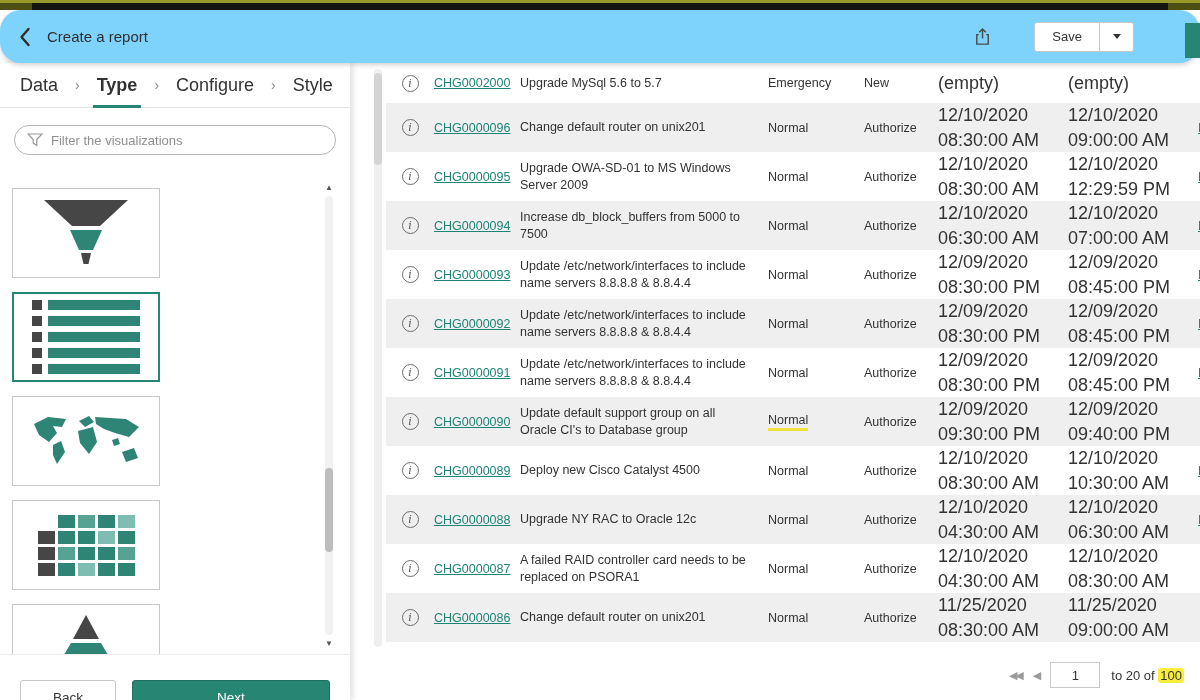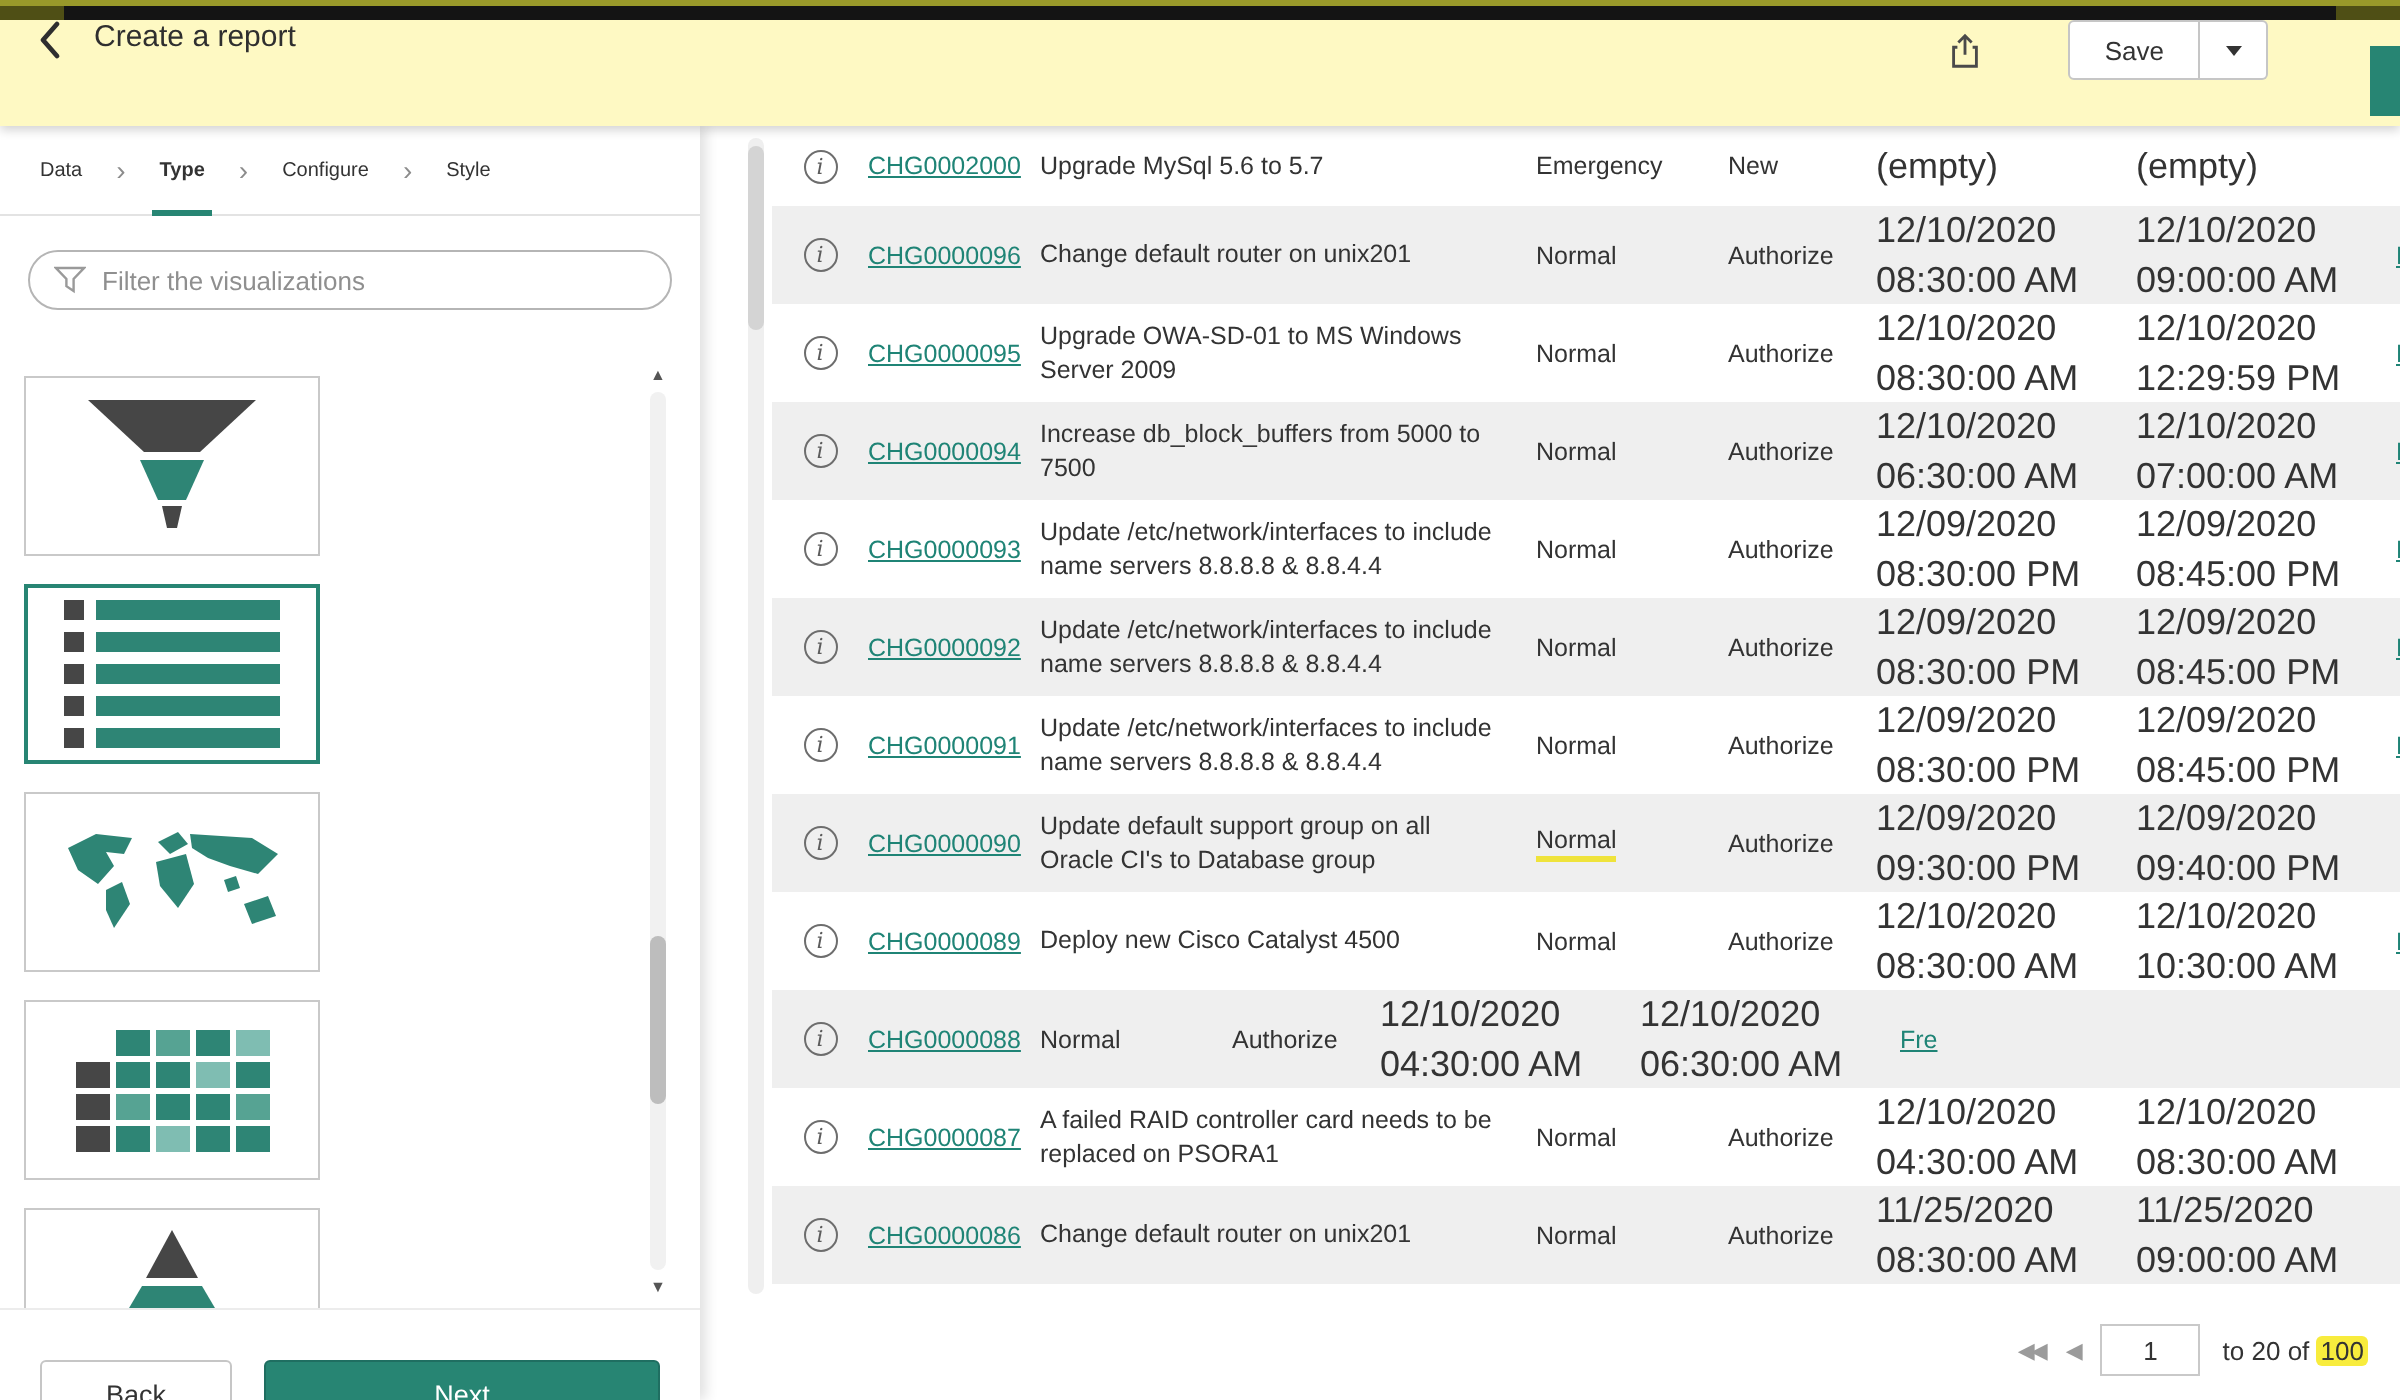--- a/index.html
+++ b/index.html
@@ -6,39 +6,39 @@
   html,body { width:1200px; height:700px; overflow:hidden; }
   body { font-family:"Liberation Sans", sans-serif; background:#fff; }
   .screen { position:relative; width:1200px; height:700px; overflow:hidden; background:#fff; }
 
   
   .topbar { position:absolute; top:0; left:0; right:0; height:10px; background:#141414; border-top:3px solid #99992a; z-index:30; }
   .topbar .corner { position:absolute; top:0; width:32px; height:7px; background:#4f4f15; }
   .topbar .corner.left { left:0; } .topbar .corner.right { right:0; }
 
   
-  .header { position:absolute; top:10px; left:0; right:0; height:53px; background:#fef9c3;
-            box-shadow:0 2px 5px rgba(0,0,0,.18); z-index:20; display:flex; align-items:flex-start; padding:0 18px; }
+  .header { position:absolute; top:10px; left:0; right:0; height:53px; background:#7dd3fc;
+            box-shadow:0 2px 5px rgba(0,0,0,.18); z-index:20; display:flex; align-items:center; padding:0 18px;border-radius:21px; }
   .back { display:flex; align-items:center; cursor:pointer; margin-right:16px; }
   .title { font-size:15px; font-weight:normal; color:#2f2f2f; }
   .header-right { margin-left:auto; display:flex; align-items:center; gap:42px; padding-right:48px; }
   .share { cursor:pointer; display:flex; align-items:center; }
   .save-split { display:flex; }
   .save-main { height:30px; padding:0 17px; background:#fff; border:1px solid #c6c6c6; border-radius:3px 0 0 3px;
                font-size:13px; color:#333; cursor:pointer; font-family:inherit; }
   .save-caret { height:30px; width:34px; background:#fff; border:1px solid #c6c6c6; border-left:none;
                 border-radius:0 3px 3px 0; cursor:pointer; display:flex; align-items:center; justify-content:center; }
   .caret { width:0; height:0; border-left:4.5px solid transparent; border-right:4.5px solid transparent; border-top:5px solid #333; }
   .corner-accent { position:absolute; right:0; top:13px; width:15px; height:35px; background:#278573; }
 
   
   .left-panel { position:absolute; top:63px; left:0; width:350px; bottom:0; background:#fff;
                 box-shadow:3px 0 6px rgba(0,0,0,.12); z-index:10; }
   .tabs { height:45px; display:flex; align-items:center; padding:0 16px; border-bottom:1px solid #e3e3e3; gap:13px; }
-  .tab { font-size:10px; color:#333; position:relative; height:45px; display:flex; align-items:center; padding:0 4px; cursor:pointer; }
+  .tab { font-size:18px; color:#333; position:relative; height:45px; display:flex; align-items:center; padding:0 4px; cursor:pointer; }
   .tab.active { font-weight:bold; }
   .tab.active::after { content:""; position:absolute; left:0; right:0; bottom:0; height:3px; background:#278573; }
   .tab-sep { color:#8c8c8c; font-size:14px; }
   .filter-wrap { margin:17px 14px 0; position:relative; }
   .filter-wrap input { width:100%; height:30px; border:1px solid #b5b5b5; border-radius:16px; padding:0 12px 0 36px;
                        font-size:13px; color:#333; outline:none; font-family:inherit; background:#fff; }
   .filter-wrap input::placeholder { color:#8f8f8f; }
   .filter-icon { position:absolute; left:13px; top:8px; }
 
   .viz-list { position:absolute; top:118px; left:0; right:0; bottom:46px; overflow:hidden; padding:7px 0 0 12px; }
@@ -360,20 +360,21 @@
           <div class="c col-state">Authorize</div>
           <div class="c col-date">12/10/2020 08:30:00 AM</div>
           <div class="c col-date">12/10/2020 10:30:00 AM</div>
           <div class="c col-req"><a class="link">Dav</a></div>
         </div>
         <div class="trow alt">
           <div class="c col-icon">
             <span class="info-circle">i</span>
           </div>
           <div class="c col-num"><a class="link">CHG0000088</a></div>
+          <div class="c col-desc">Upgrade NY RAC to Oracle 12c</div>
           <div class="c col-pri"><span>Normal</span></div>
           <div class="c col-state">Authorize</div>
           <div class="c col-date">12/10/2020 04:30:00 AM</div>
           <div class="c col-date">12/10/2020 06:30:00 AM</div>
           <div class="c col-req"><a class="link">Fre</a></div>
         </div>
         <div class="trow">
           <div class="c col-icon">
             <span class="info-circle">i</span>
           </div>

